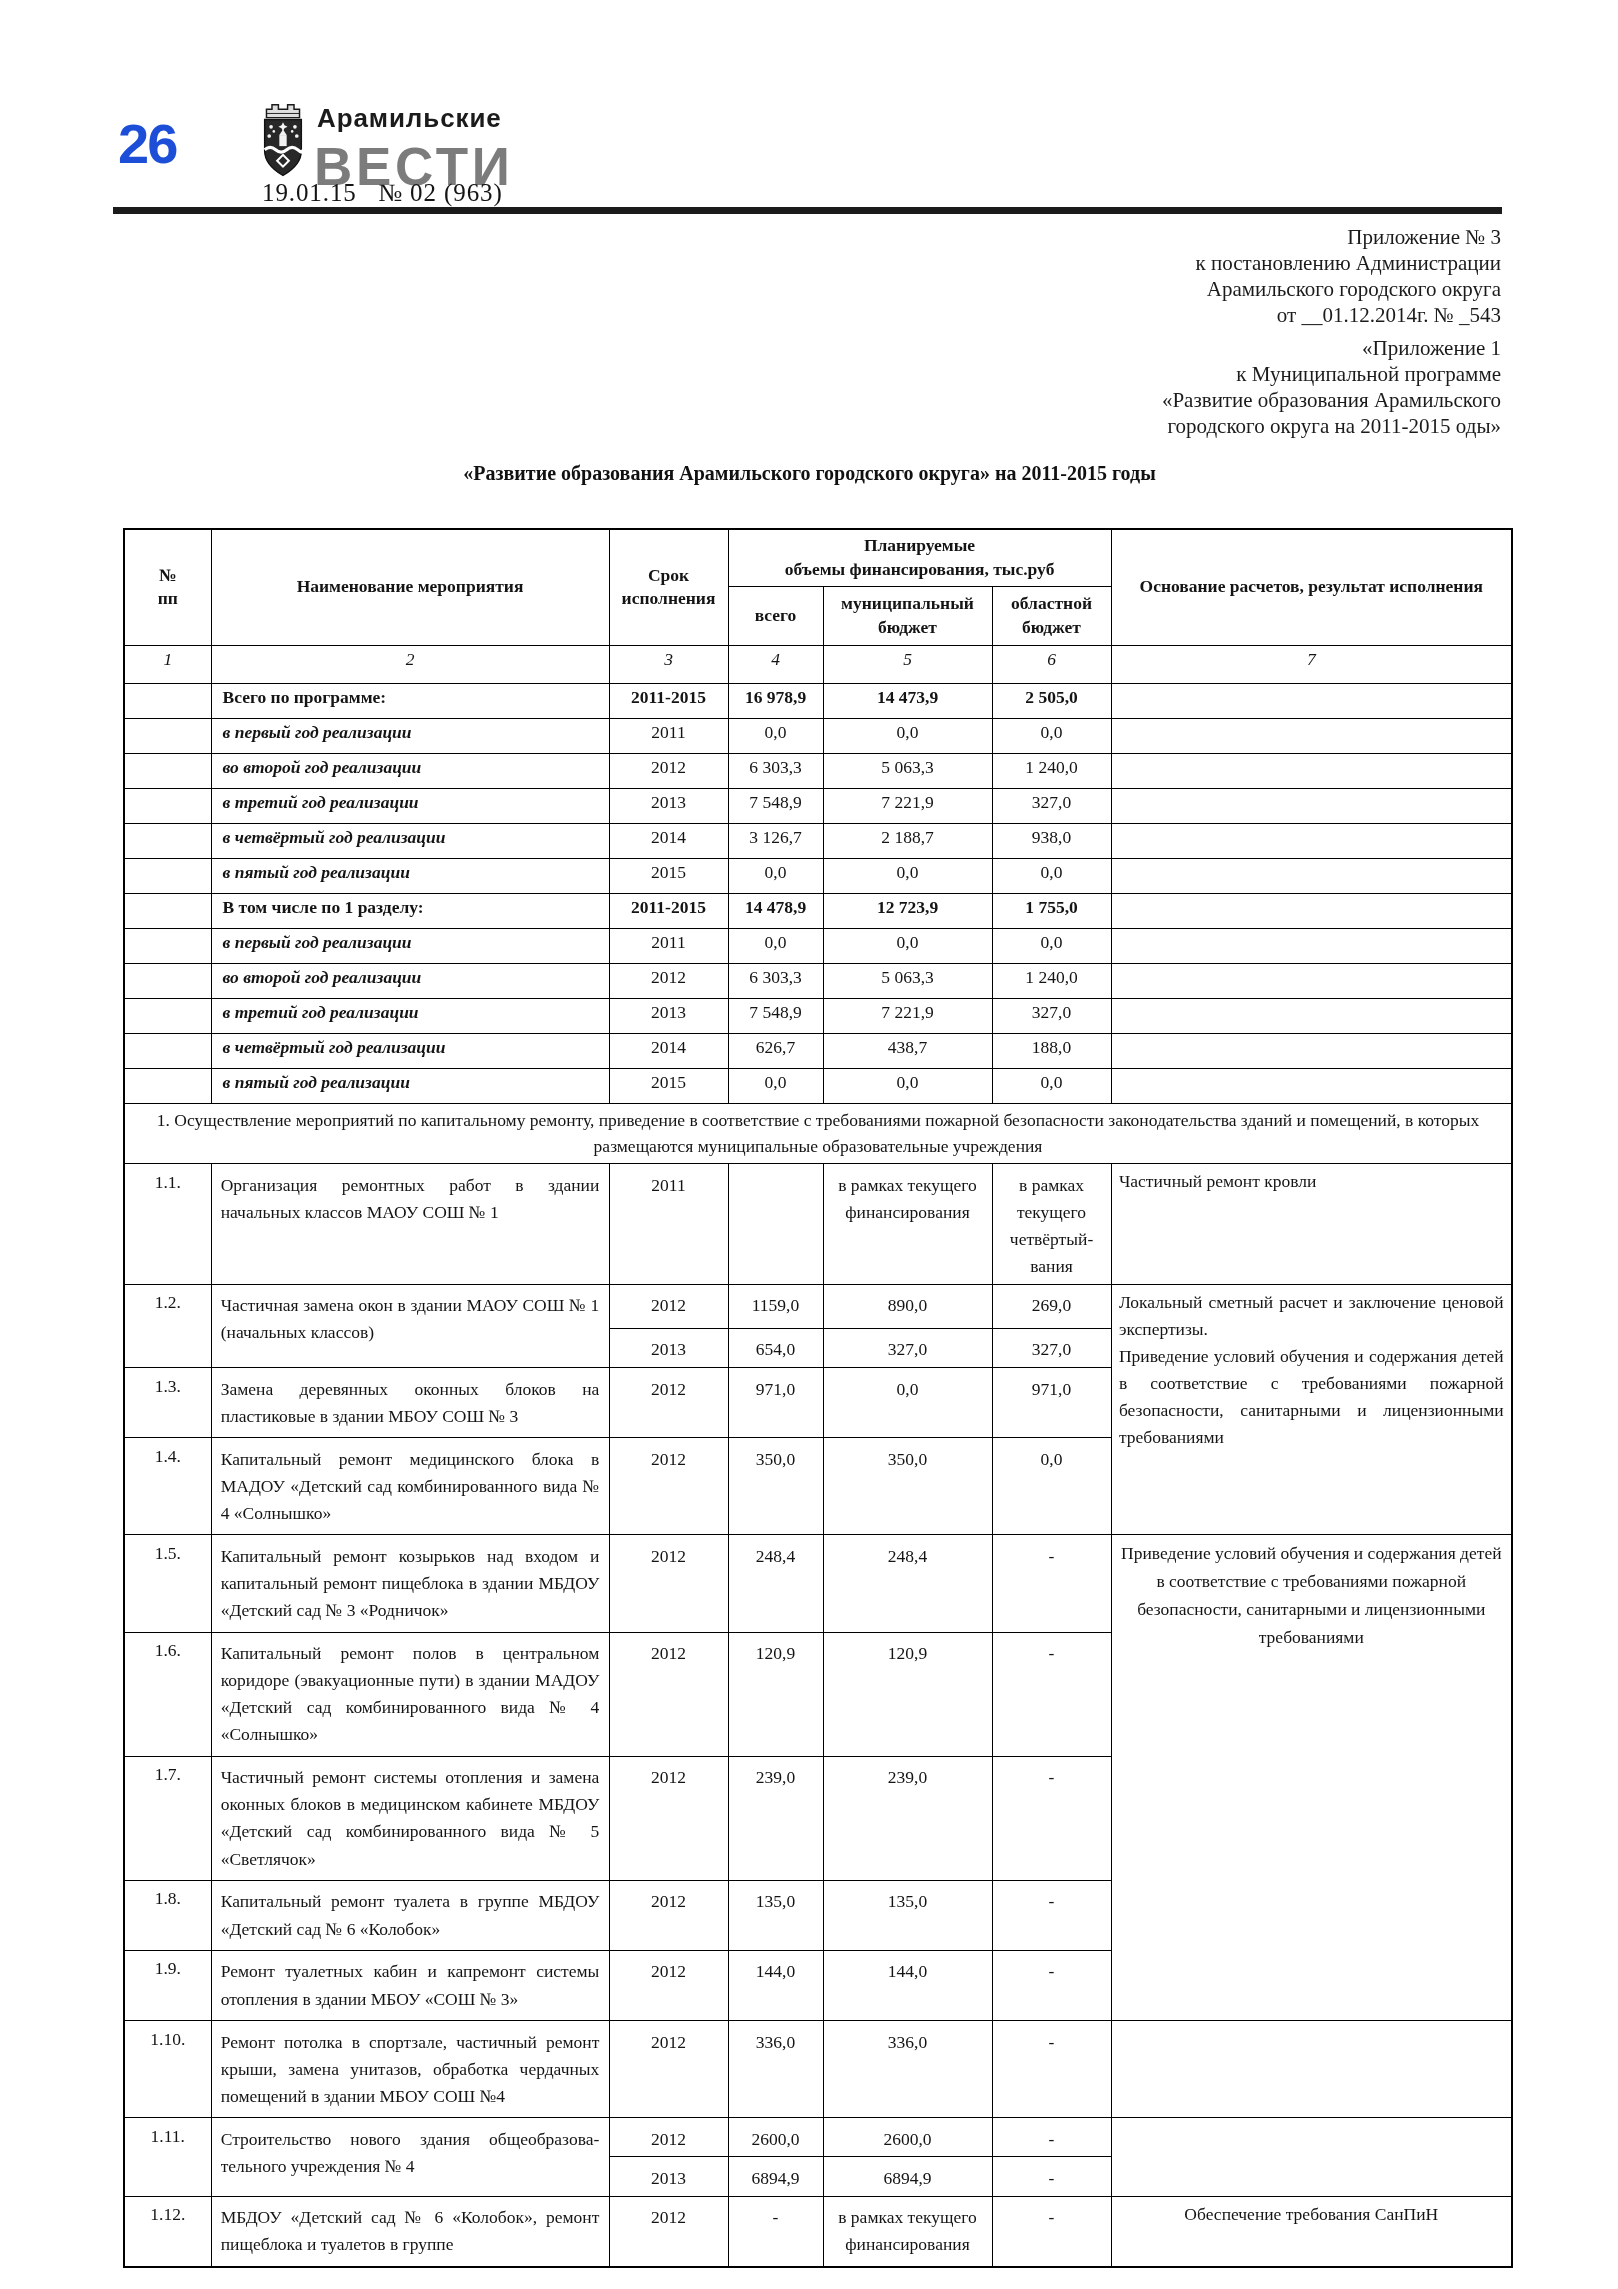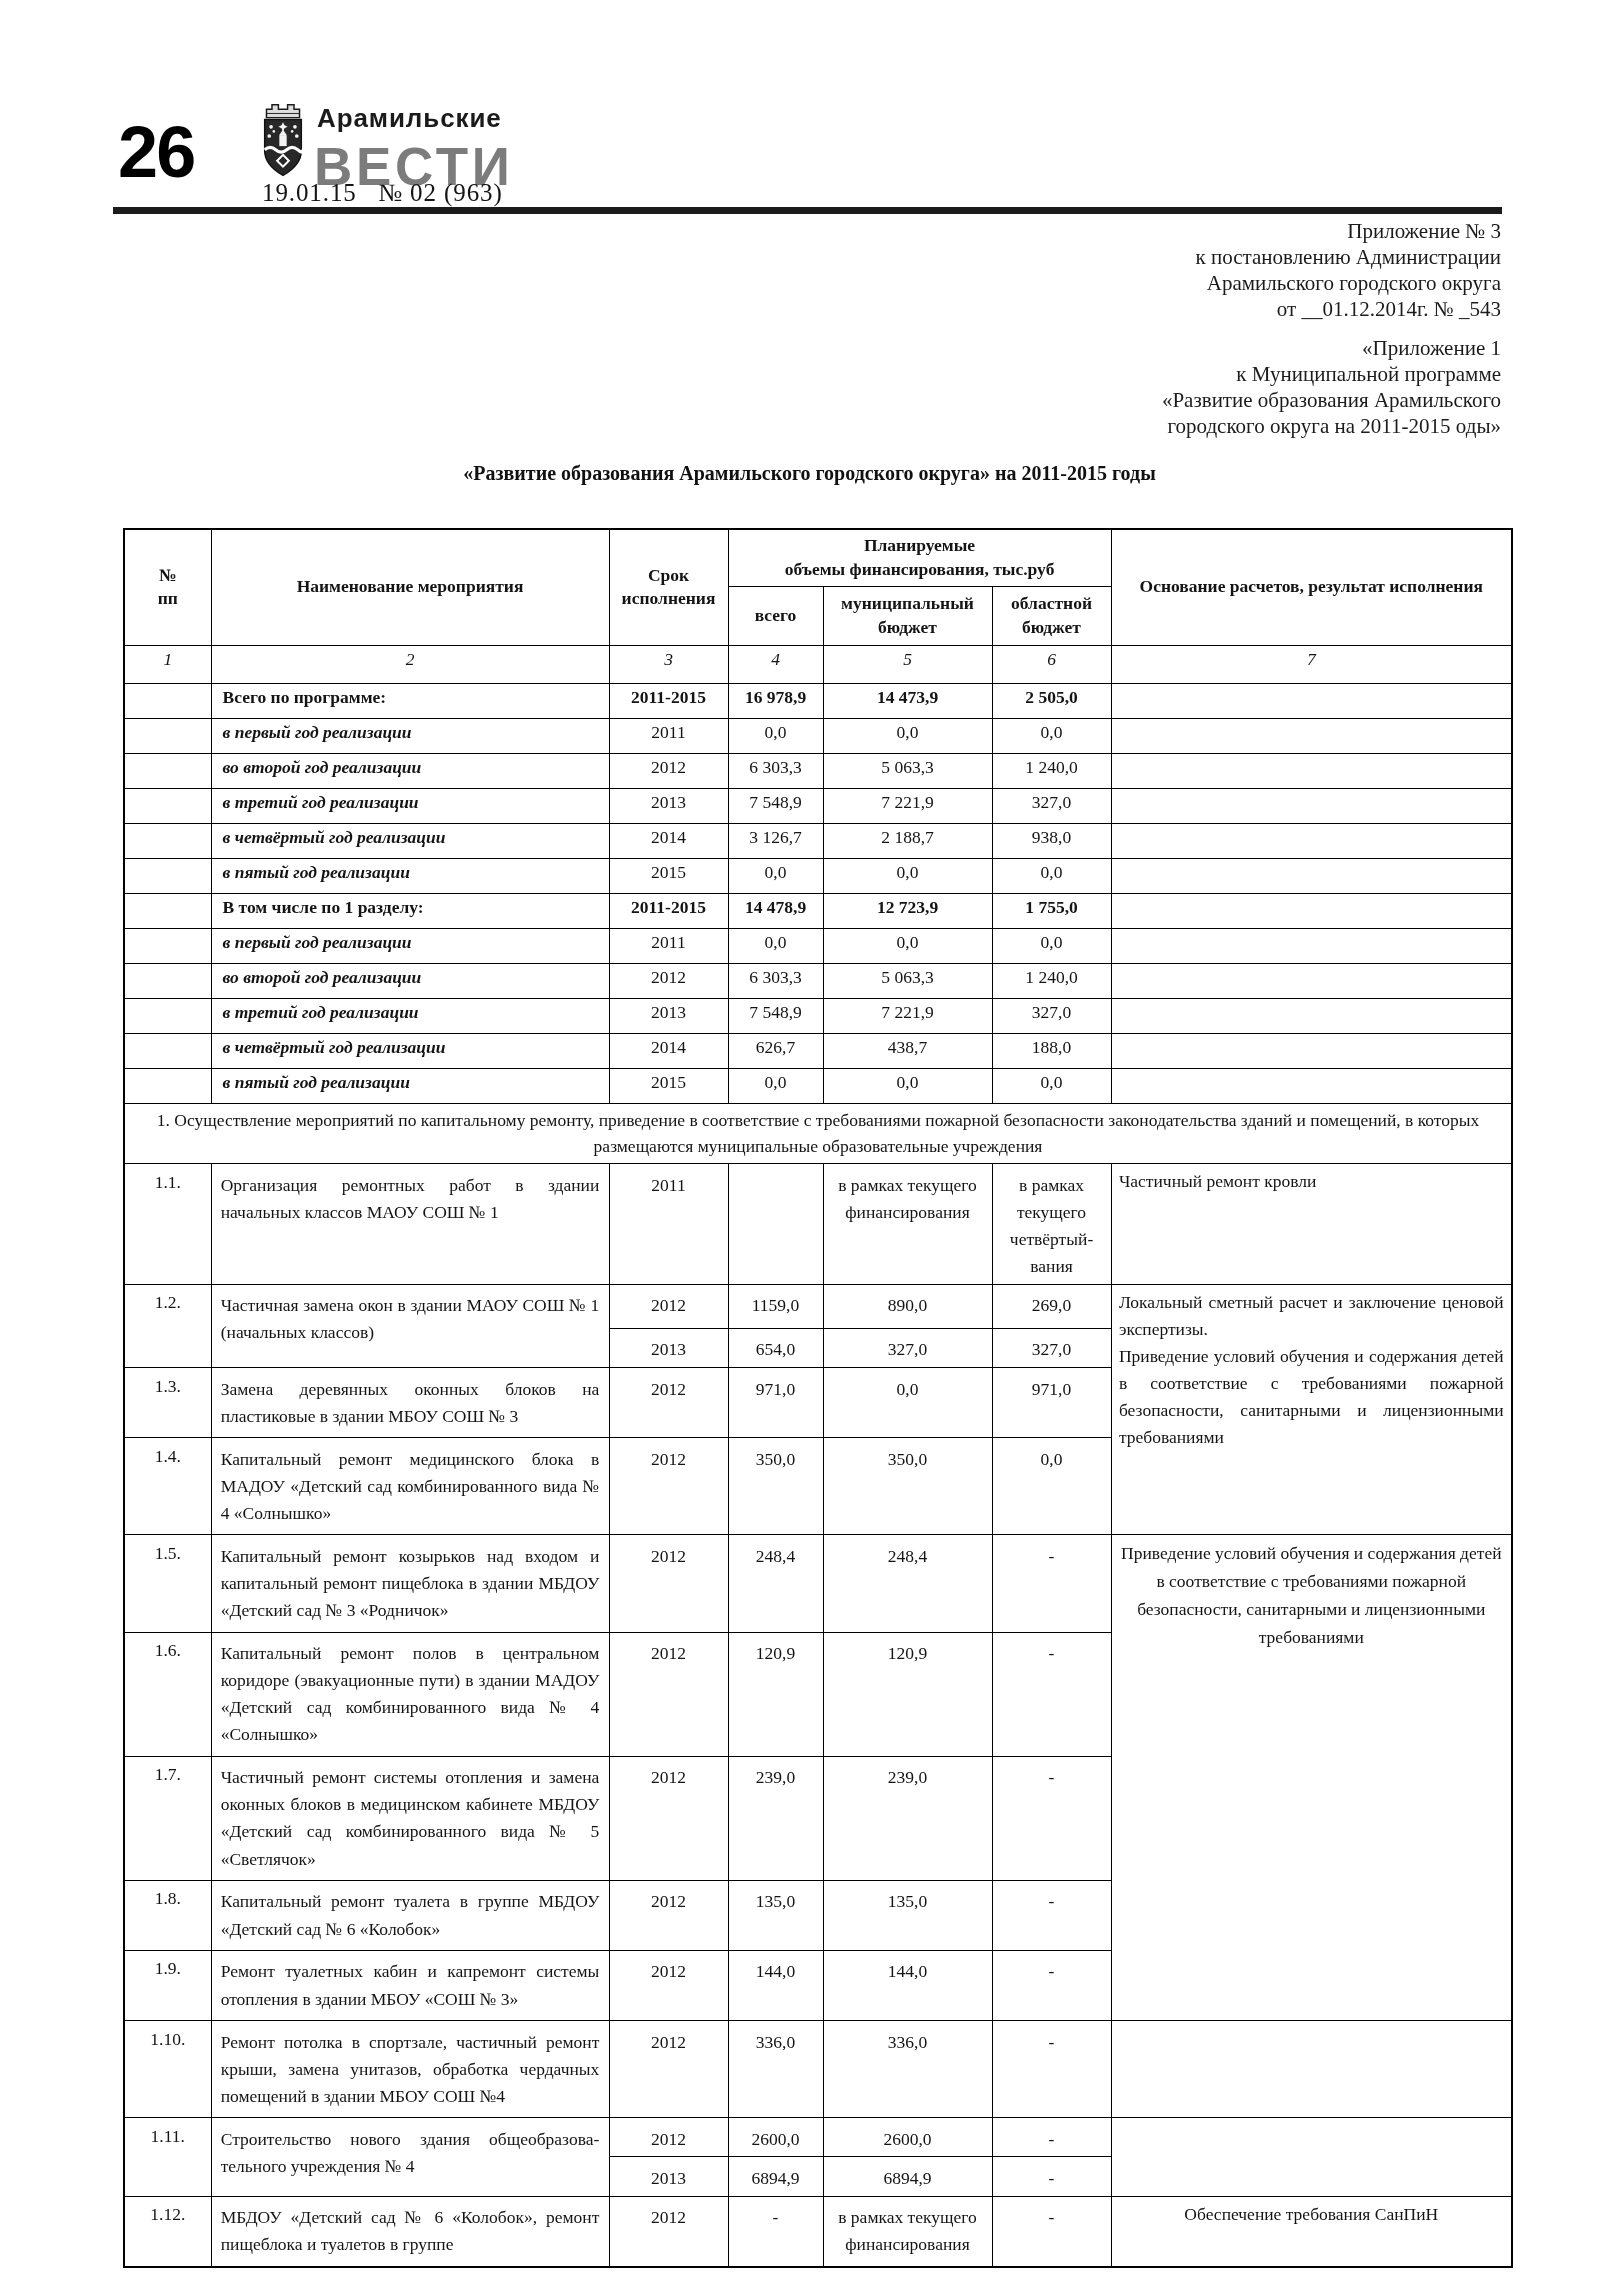--- a/index.html
+++ b/index.html
@@ -4,41 +4,41 @@
 <style>
   html,body{margin:0;padding:0;}
   body{
     width:1619px;height:2290px;position:relative;background:#ffffff;
     font-family:"Liberation Serif", serif;color:#141414;overflow:hidden;
   }
   
   .page-num{
     position:absolute;left:118px;top:116px;
     font-family:"Liberation Sans", sans-serif;font-weight:bold;
-    font-size:72px;line-height:1;color:#000000;letter-spacing:-1.8px;
+    font-size:56px;line-height:1;color:#1d4ed8;letter-spacing:-1.8px;
   }
   .emblem{position:absolute;left:260px;top:102px;}
   .paper-top{
     position:absolute;left:317px;top:103px;
     font-family:"Liberation Sans", sans-serif;font-weight:bold;
     font-size:26px;color:#1b1b1b;letter-spacing:0.9px;
   }
   .paper-main{
     position:absolute;left:314px;top:140px;
     font-family:"Liberation Sans", sans-serif;font-weight:bold;
     font-size:53px;line-height:1;color:#7c7c7c;letter-spacing:3.7px;
   }
   .issue-line{
     position:absolute;left:262px;top:179px;
     font-size:25px;letter-spacing:0.9px;color:#141414;white-space:pre;
   }
   .head-rule{position:absolute;left:113px;top:207px;width:1389px;height:6.5px;background:#1b1b1b;}
   
   .annex{position:absolute;right:118px;text-align:right;font-size:21px;line-height:26px;color:#1b1b1b;}
-  .annex1{top:218px;margin-left:40px;}
+  .annex1{top:224px;margin-left:40px;}
   .annex2{top:335px;}
   
   .doc-title{
     position:absolute;left:0;top:462px;width:100%;
     text-align:center;font-weight:bold;font-size:20px;line-height:23px;color:#111;
   }
   
   .tbl-wrap{position:absolute;left:123px;top:528px;}
   table.plan{
     border-collapse:collapse;table-layout:fixed;width:1388px;

